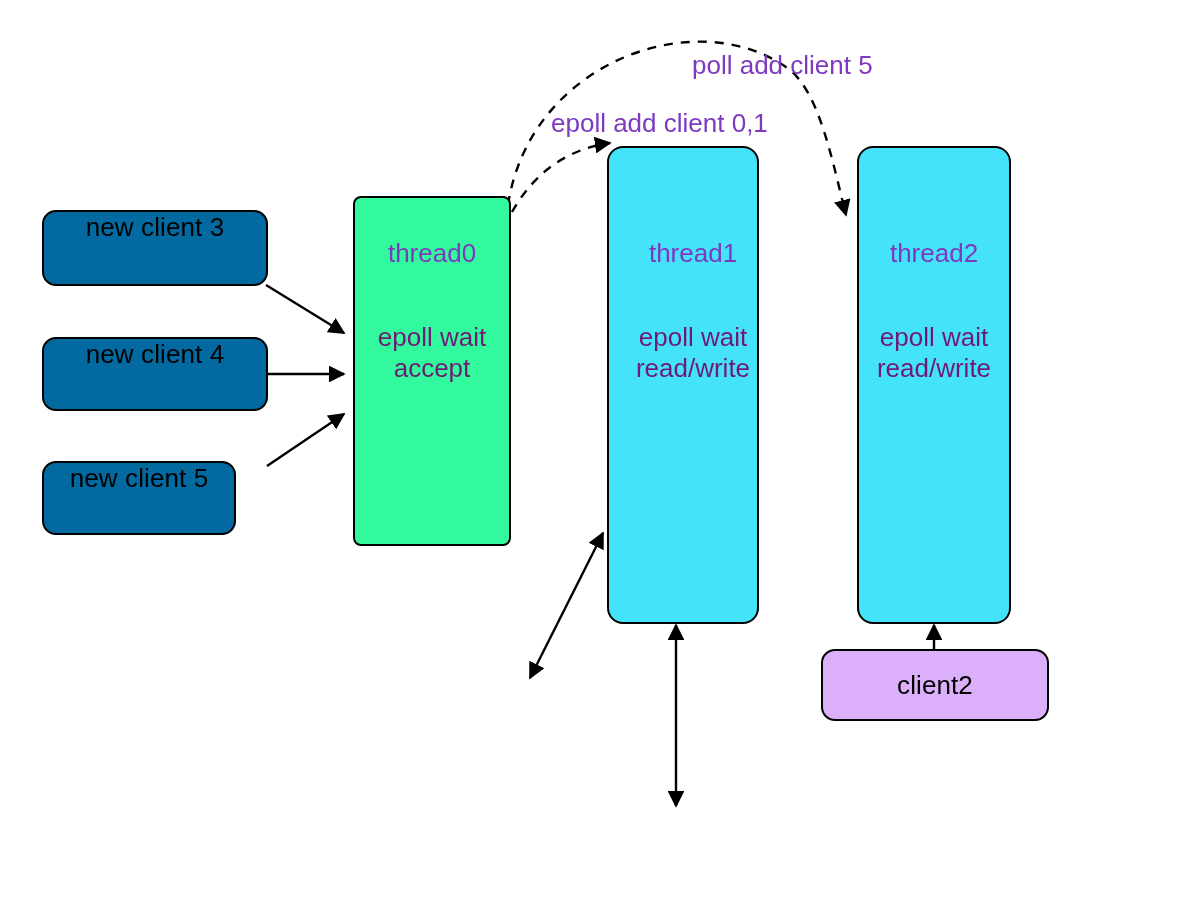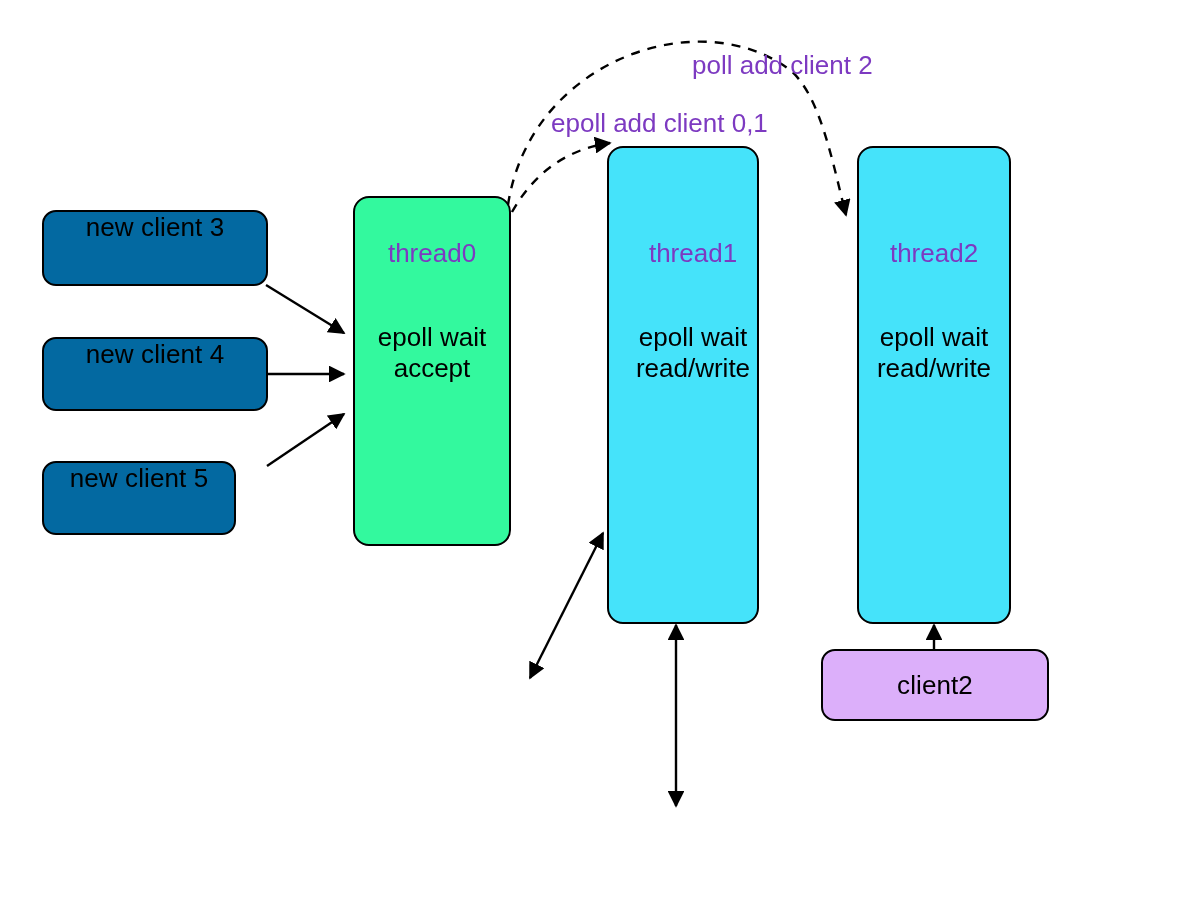--- a/index.html
+++ b/index.html
@@ -35,21 +35,21 @@
     align-items: center;
     text-align: center;
     color: #000000;
   }
   .node-yellow {
     background: #0369a1;
     border-radius: 14px;
   }
   .node-green {
     background: #33f99e;
-    border-radius: 16px;
+    border-radius: 8px;
     justify-content: flex-start;
   }
   .node-cyan {
     background: #45e3fa;
     border-radius: 16px;
     justify-content: flex-start;
   }
   .node-purple {
     background: #dcaffa;
     border-radius: 14px;
@@ -60,21 +60,21 @@
     line-height: 1.18;
     letter-spacing: 0.1px;
     white-space: pre-line;
   }
   .thread-title {
     color: #7d3ac1;
     font-size: 26px;
     line-height: 1;
   }
   .thread-body {
-    color: #000000;
+    color: #701a75;
     font-size: 26px;
     line-height: 1.2;
     white-space: pre-line;
   }
   .edge-label {
     position: absolute;
     color: #7d3ac1;
     font-size: 26px;
     line-height: 1;
     white-space: nowrap;
@@ -141,17 +141,17 @@
     <span class="thread-body" style="margin-top:56px;">epoll wait
 read/write</span>
   </div>
 
 
 
   <div class="node node-purple" style="left:821px; top:649px; width:228px; height:72px;">
     <span class="node-label">client2</span>
   </div>
 
-  <div class="edge-label" style="left:692px; top:52px;">poll add client 2</div>
+  <div class="edge-label" style="left:692px; top:52px;">poll add client 5</div>
 
   <div class="edge-label" style="left:551px; top:110px;">epoll add client 0,1</div>
 
 </div>
 
 </body></html>

